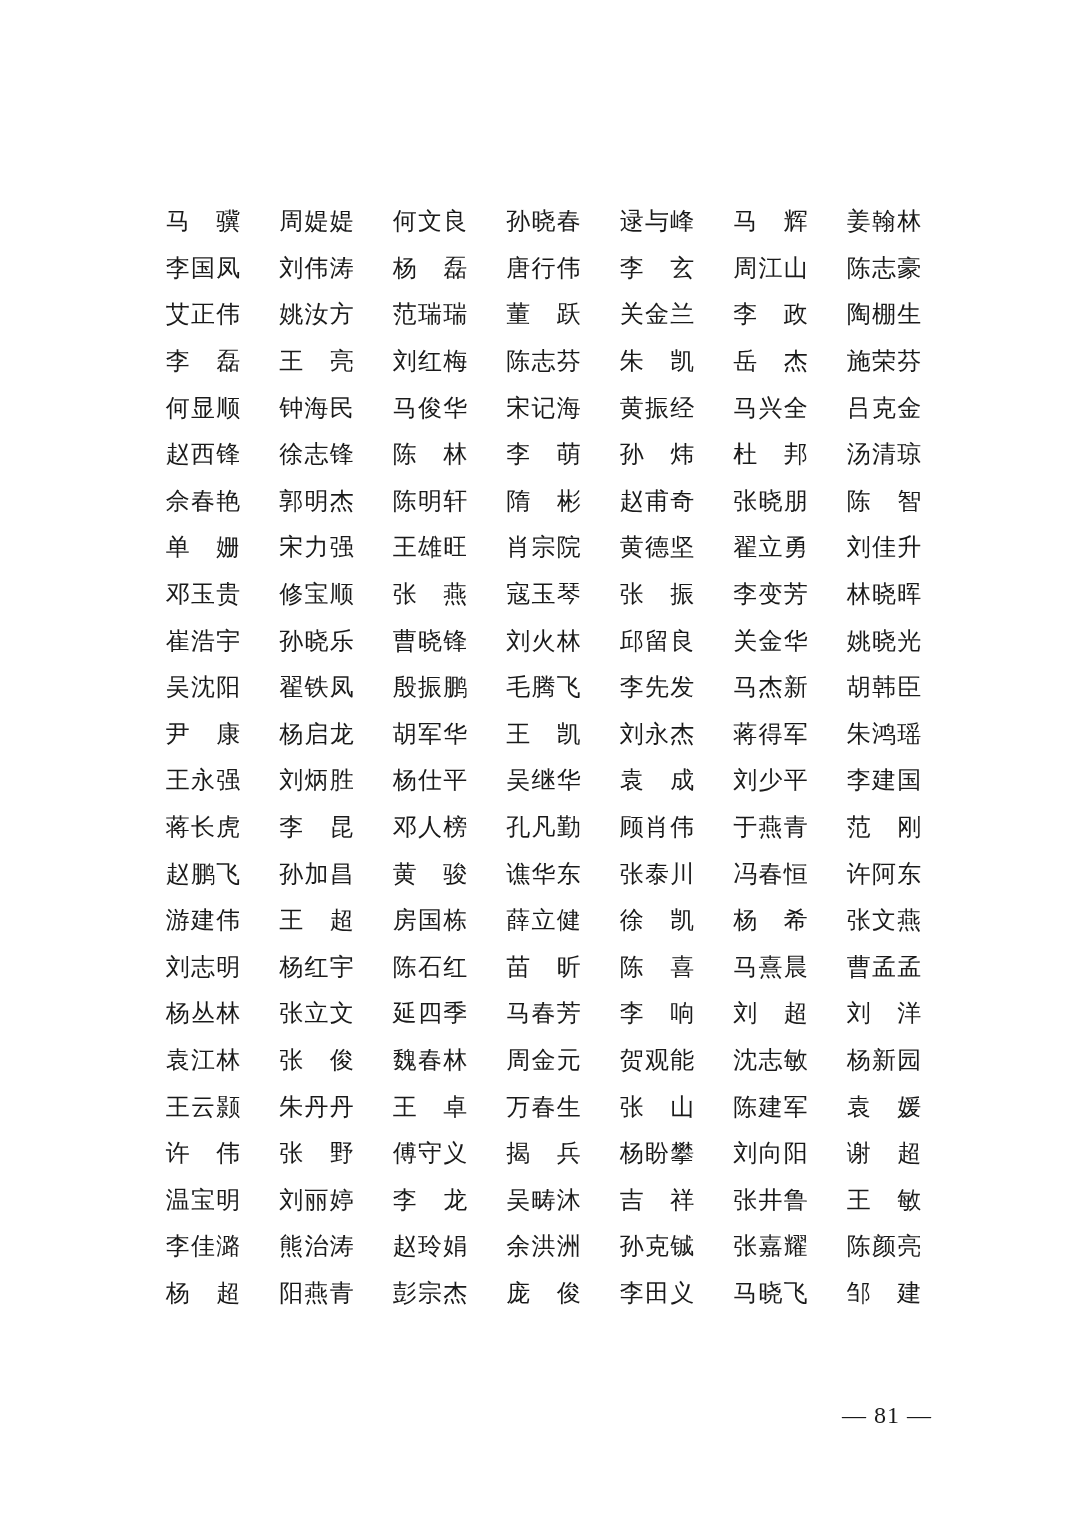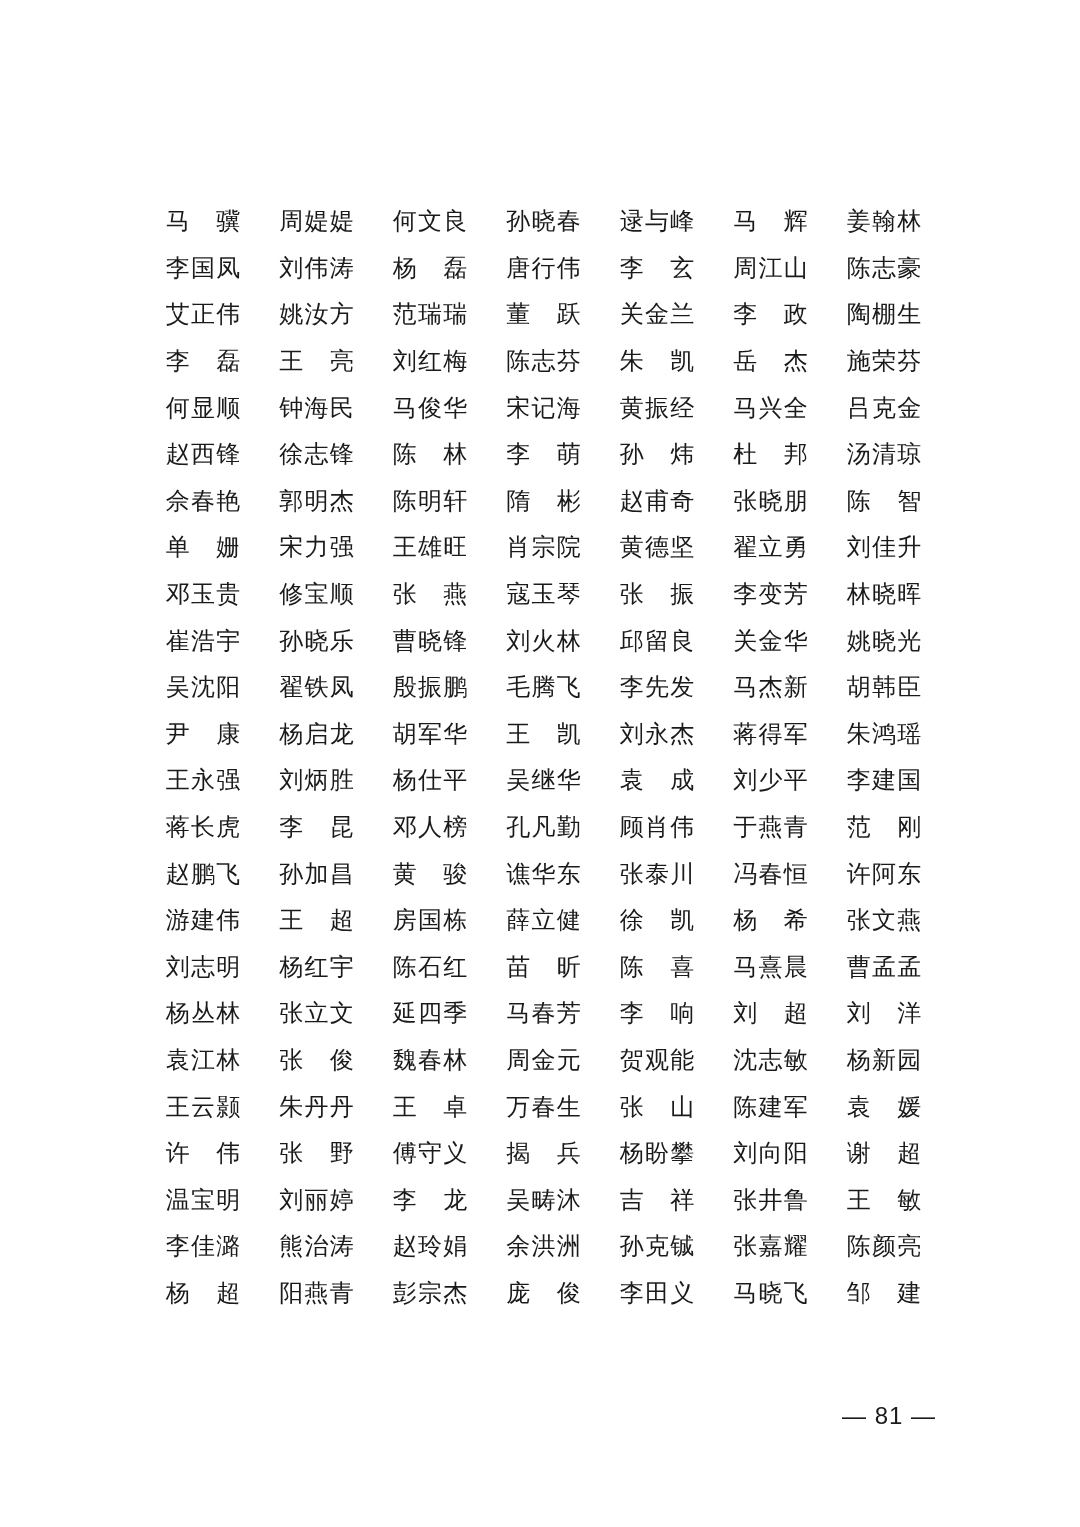--- a/index.html
+++ b/index.html
@@ -46,21 +46,21 @@
       width: 25.3px;
       text-align: center;
     }
     .name-cell.two .ch:first-child { width: 25.3px; }
     .name-cell.two .gap { display: inline-block; width: 25.3px; }
     .page-number {
       position: absolute;
       left: 842px;
       top: 1402px;
       font-size: 24px;
-      font-family: Liberation Sans, sans-serif;
+      font-family: Liberation Serif, serif;
       color: #1a1a1a;
       letter-spacing: 1px;
     }
   </style>
 </head>
 <body>
 
 <div class="page">
   <div class="name-grid" id="name-grid">
       <div class="name-row">

